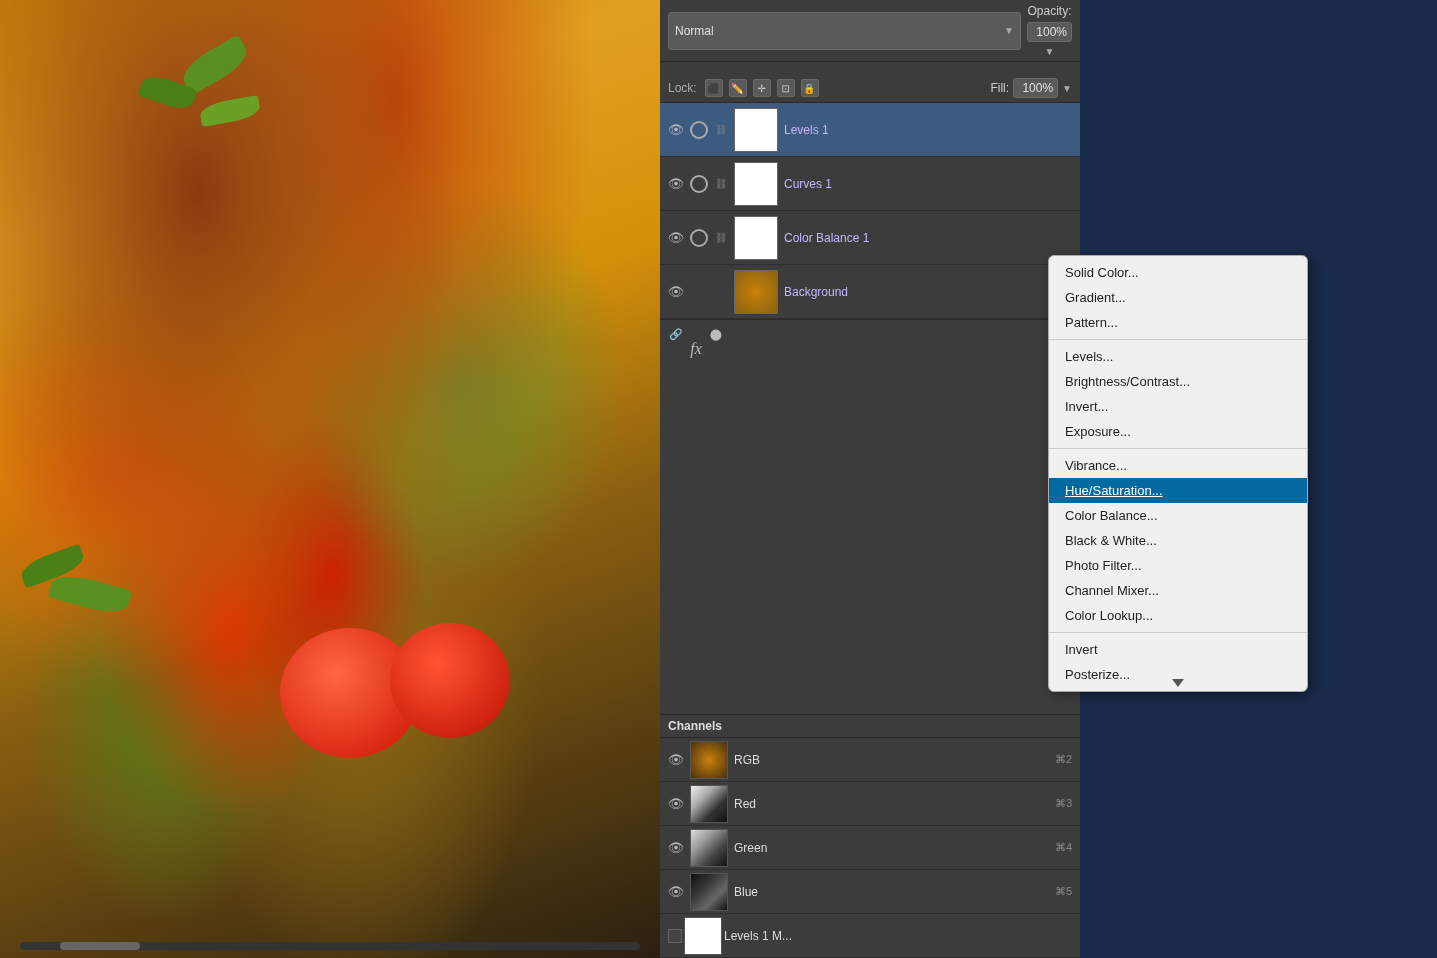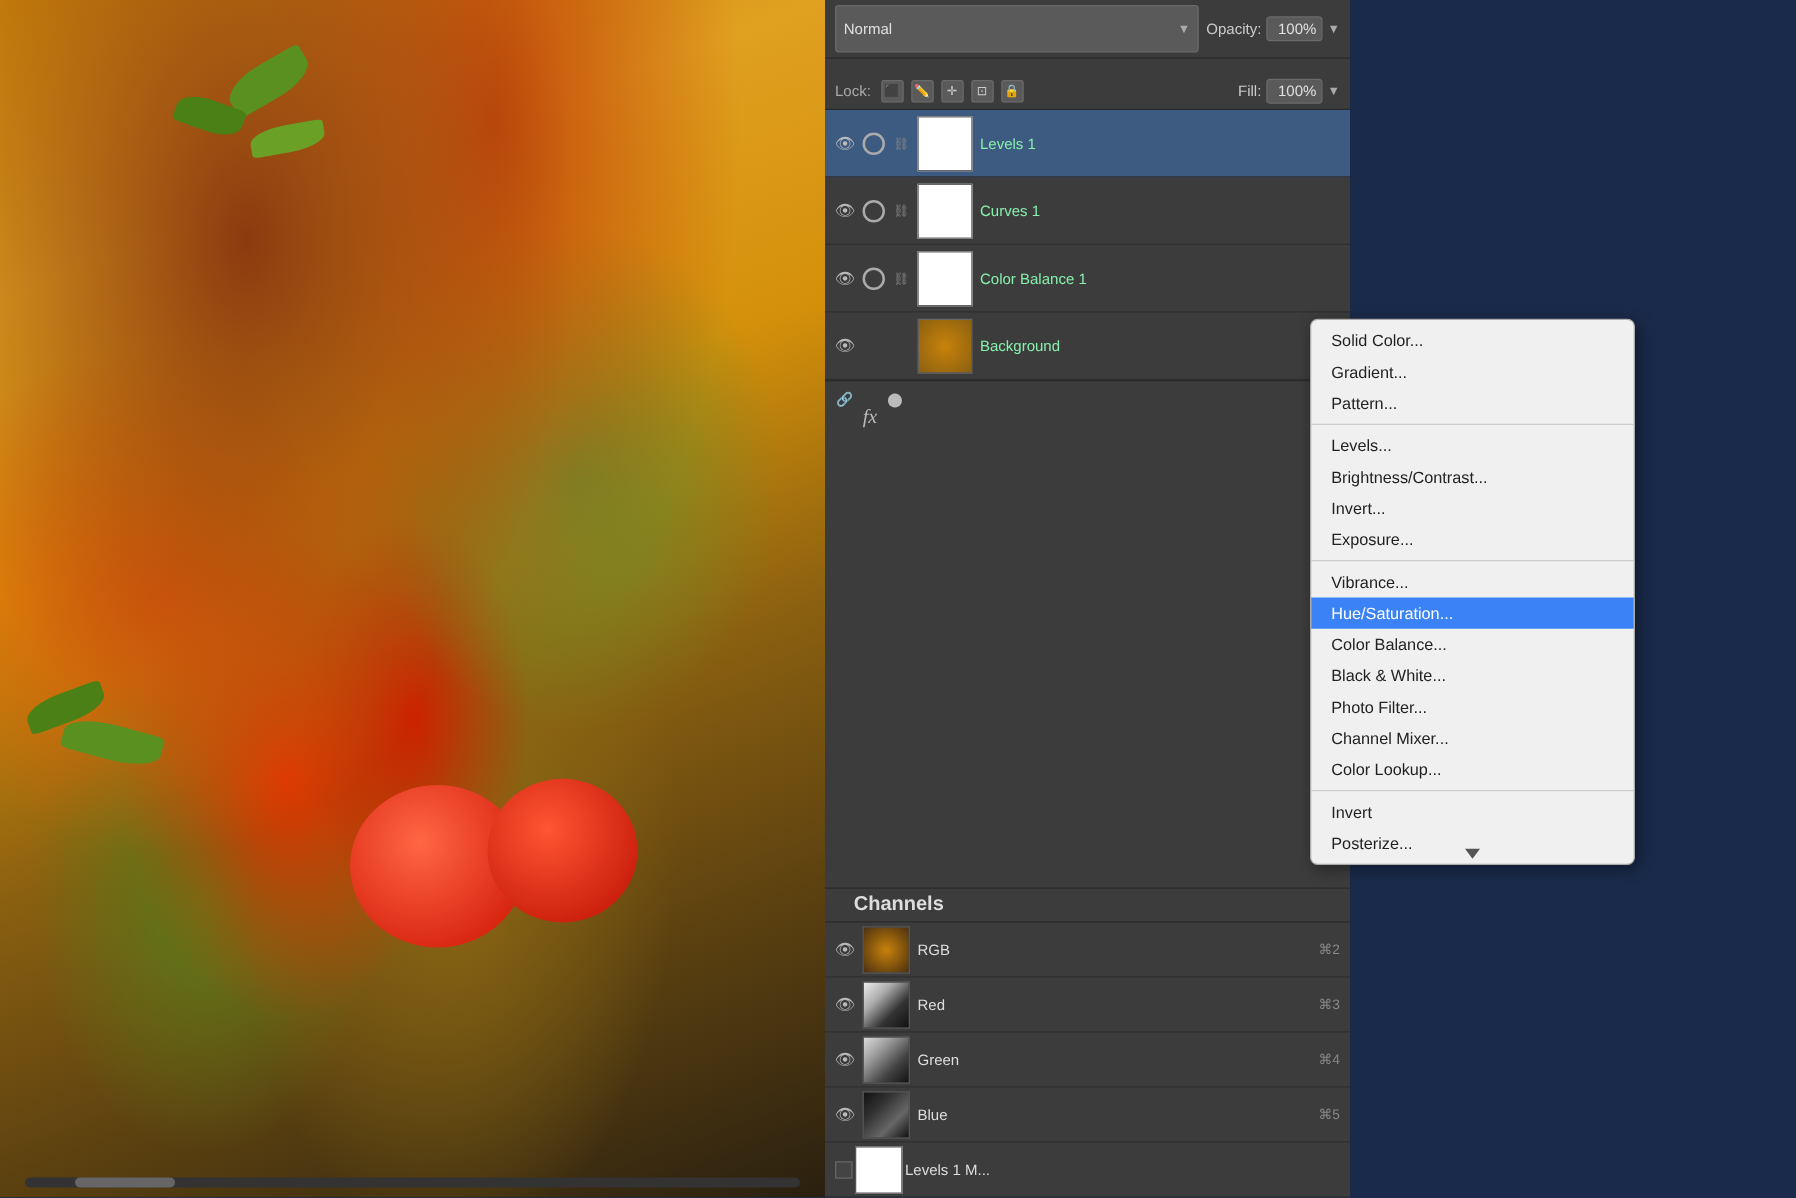--- a/index.html
+++ b/index.html
@@ -123,20 +123,21 @@
       height: 24px;
       cursor: pointer;
     }
 
     .opacity-row {
       display: flex;
       align-items: center;
       gap: 4px;
       color: #ccc;
       font-size: 12px;
+      flex-direction: column;
     }
 
     .opacity-value {
       background: #5a5a5a;
       border: 1px solid #6a6a6a;
       border-radius: 3px;
       color: #e0e0e0;
       font-size: 12px;
       padding: 2px 4px;
       width: 45px;
@@ -252,21 +253,21 @@
     .layer-thumb-white {
       background: white;
     }
 
     .layer-thumb-pizza {
       background: radial-gradient(circle, #c8820a, #8b6010);
     }
 
     .layer-name {
       font-size: 12px;
-      color: #86efac;
+      color: #c4b5fd;
       flex: 1;
       white-space: nowrap;
       overflow: hidden;
       text-overflow: ellipsis;
     }
 
     .layer-badge {
       background: #666;
       color: #ddd;
       font-size: 10px;
@@ -282,24 +283,23 @@
 
     .channels-header {
       display: flex;
       align-items: center;
       padding: 4px 8px;
       gap: 4px;
       border-bottom: 1px solid #2a2a2a;
     }
 
     .channels-title {
-      font-size: 16px;
+      font-size: 12px;
       font-weight: 600;
       color: #ddd;
-      margin-left: 15px;
     }
 
     .channel-item {
       display: flex;
       align-items: center;
       padding: 3px 8px;
       gap: 6px;
       height: 44px;
       border-bottom: 1px solid #2f2f2f;
       cursor: pointer;
@@ -376,22 +376,23 @@
       color: #222;
     }
 
     .menu-item {
       padding: 5px 16px;
       cursor: pointer;
       white-space: nowrap;
     }
 
     .menu-item.highlighted {
-      background: #3b82f6;
+      background: #0369a1;
       color: white;
+      text-decoration: underline;
     }
 
     .menu-separator {
       height: 1px;
       background: #ccc;
       margin: 4px 0;
     }
 
     .menu-arrow {
       position: absolute;

